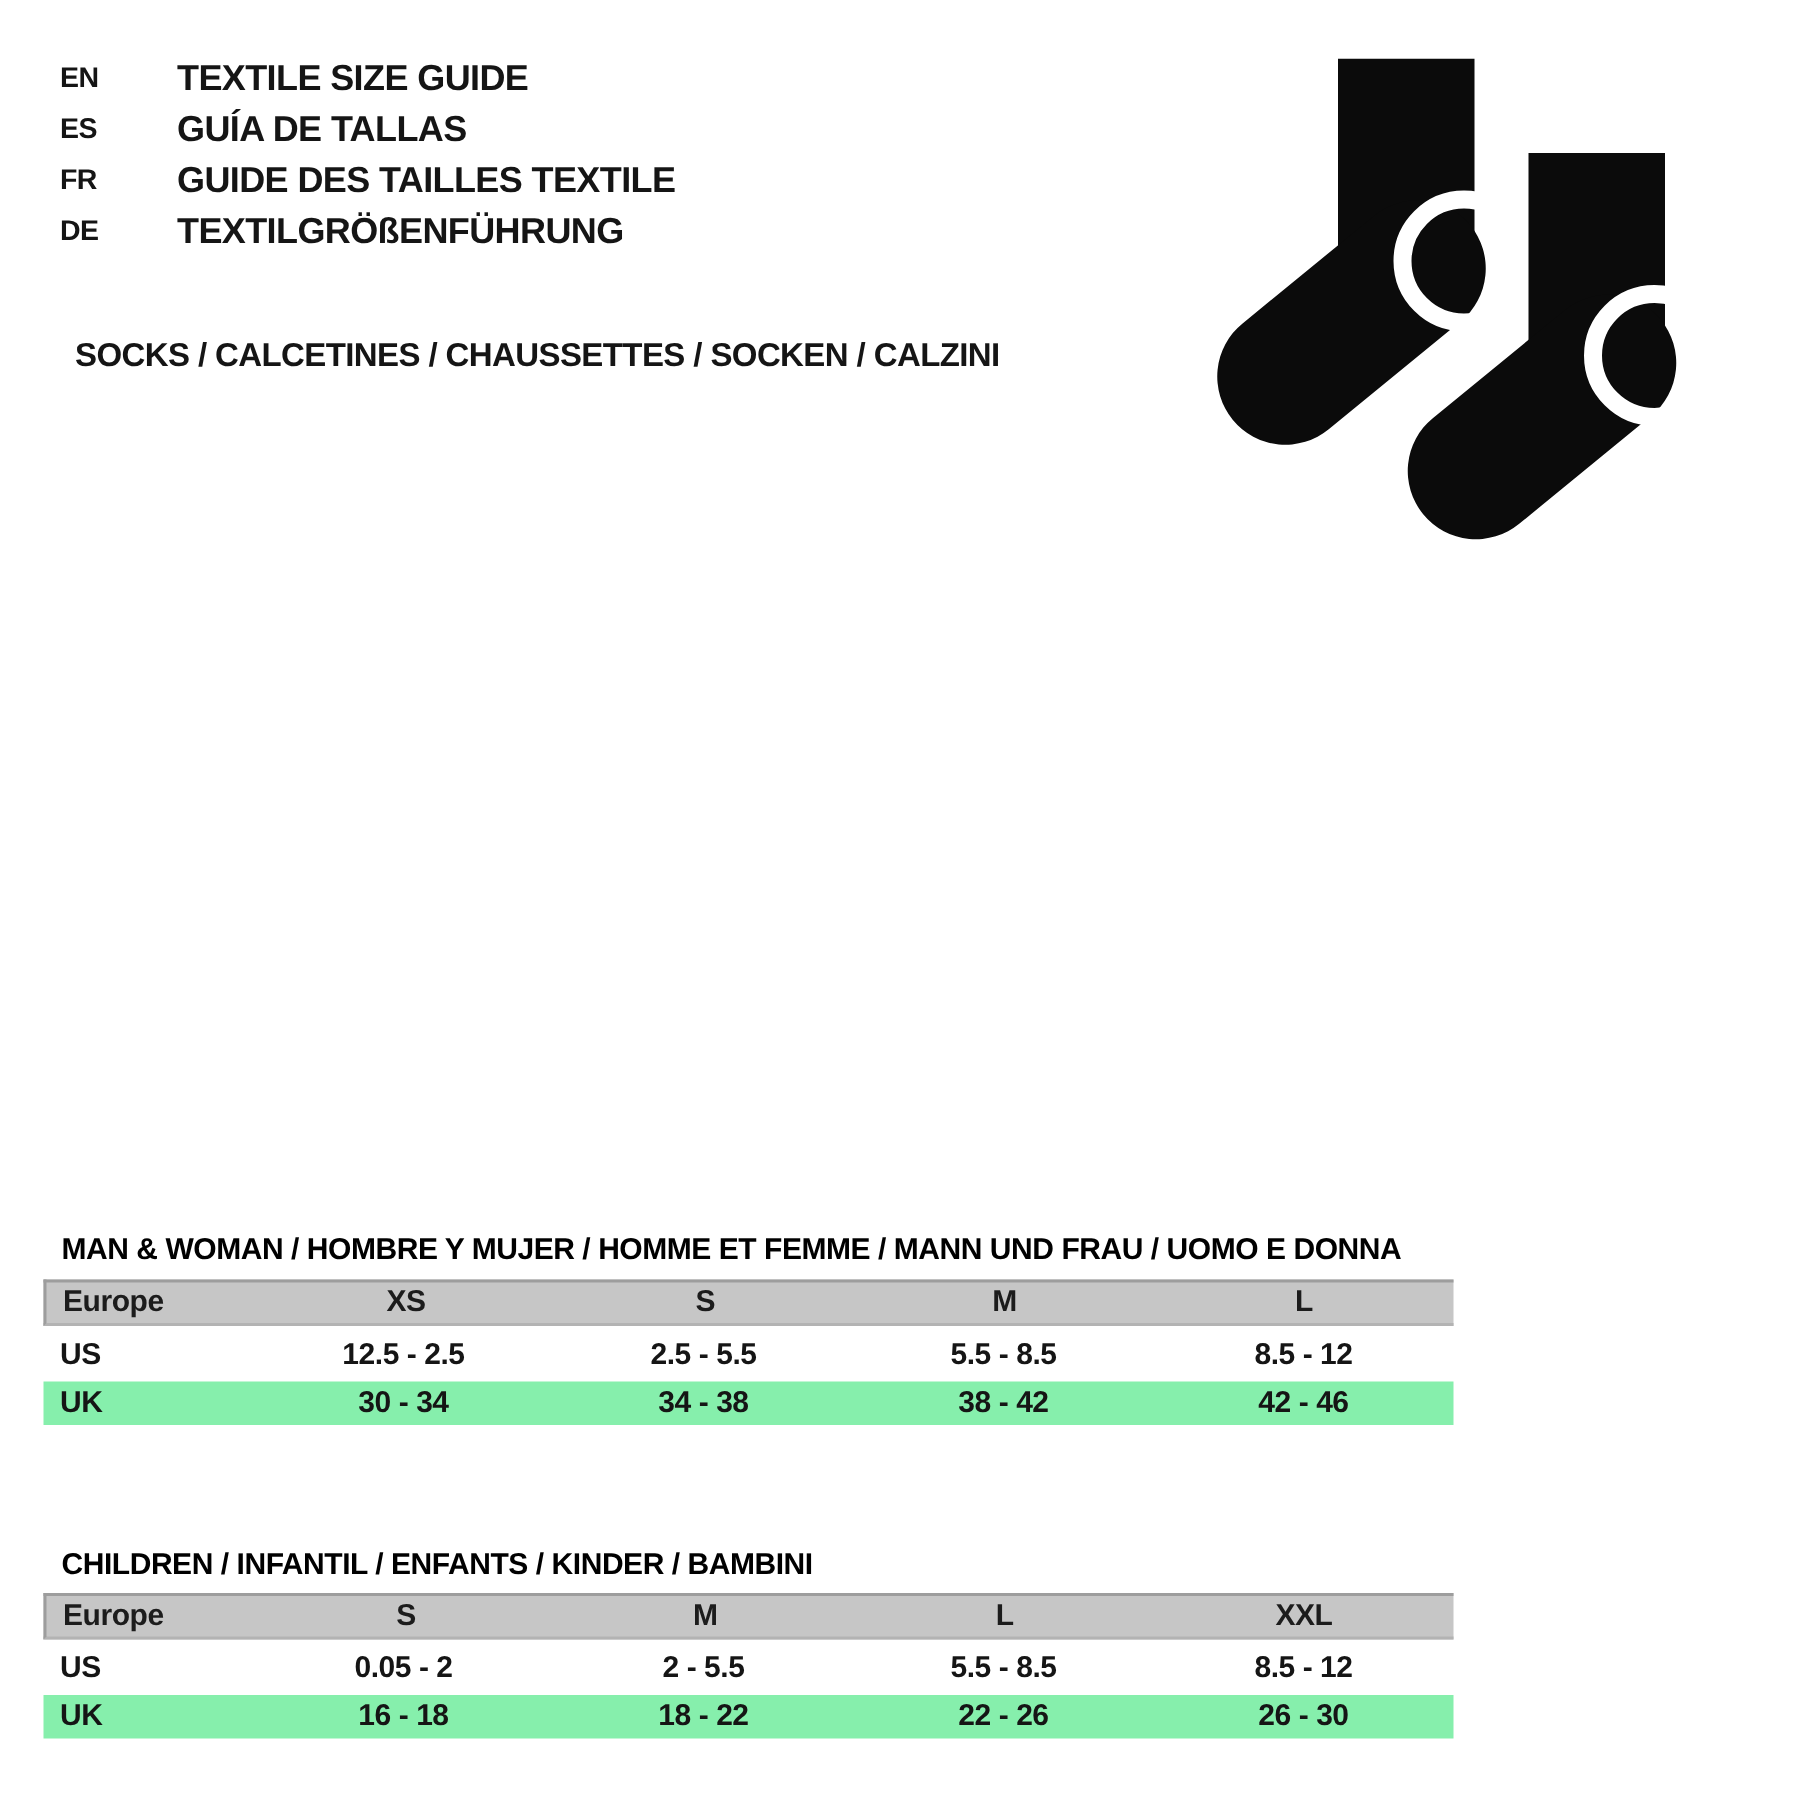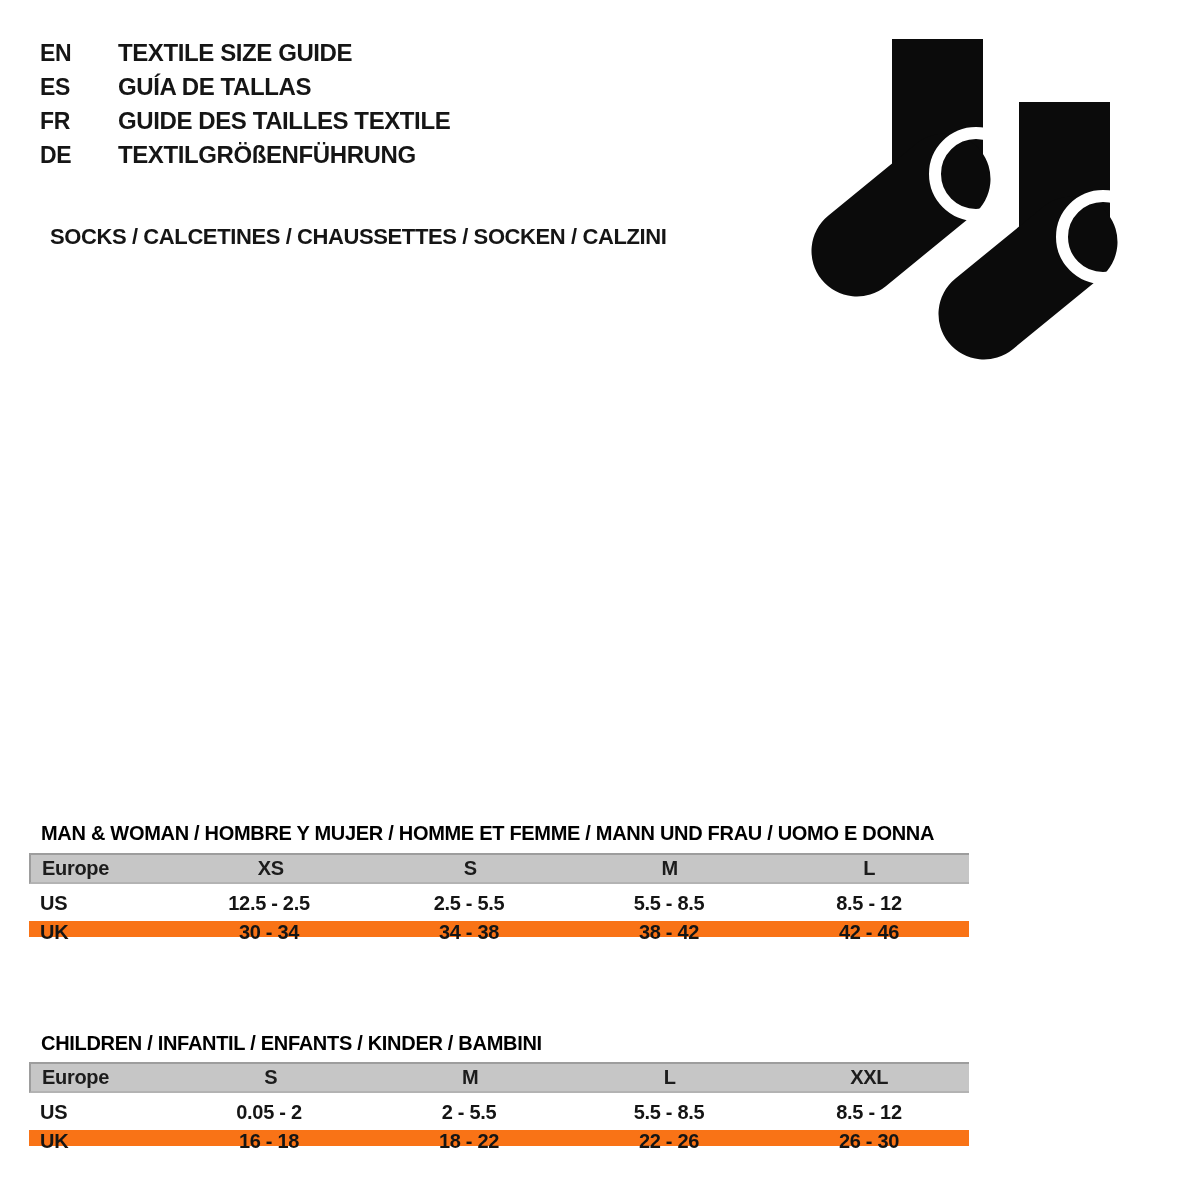--- a/index.html
+++ b/index.html
@@ -5,21 +5,21 @@
   html,body{margin:0;padding:0;}
   body{
     width:1200px;height:1200px;position:relative;background:#ffffff;
     font-family:"Liberation Sans", sans-serif;
     color:#151515;overflow:hidden;
   }
 
   
   .lang-list{position:absolute;left:40px;top:36px;letter-spacing:-0.4px;}
   .lang-row{display:flex;height:34px;align-items:center;}
-  .lang-code{width:78px;font-size:23px;font-weight:bold;}
+  .lang-code{width:78px;font-size:19px;font-weight:bold;}
   .lang-label{font-size:24px;font-weight:bold;white-space:nowrap;}
 
   
   .category-line{
     position:absolute;left:50px;top:224px;font-size:22px;font-weight:bold;
     letter-spacing:-0.4px;white-space:nowrap;
   }
 
   
   .socks-icon-wrap{position:absolute;left:805px;top:39px;width:320px;height:330px;}
@@ -35,21 +35,21 @@
     align-items:center;font-size:20px;font-weight:bold;box-sizing:border-box;
   }
   .t-row .c0{padding-left:11px;text-align:left;}
   .t-row .c{text-align:center;}
   .t-head{
     height:31px;background:#c6c6c6;
     border-top:2px solid #9d9d9d;border-left:2px solid #9d9d9d;
     border-bottom:2px solid #b3b3b3;color:#1c1c1c;
   }
   .t-us{height:30px;background:#ffffff;margin-top:4px;}
-  .t-uk{height:16px;background:#f97316;margin-top:3px;}
+  .t-uk{height:29px;background:#86efac;margin-top:3px;}
 </style>
 </head>
 <body>
 
 <div class="lang-list">
   <div class="lang-row">
     <span class="lang-code">EN</span>
     <span class="lang-label">TEXTILE SIZE GUIDE</span>
   </div>
   <div class="lang-row">

